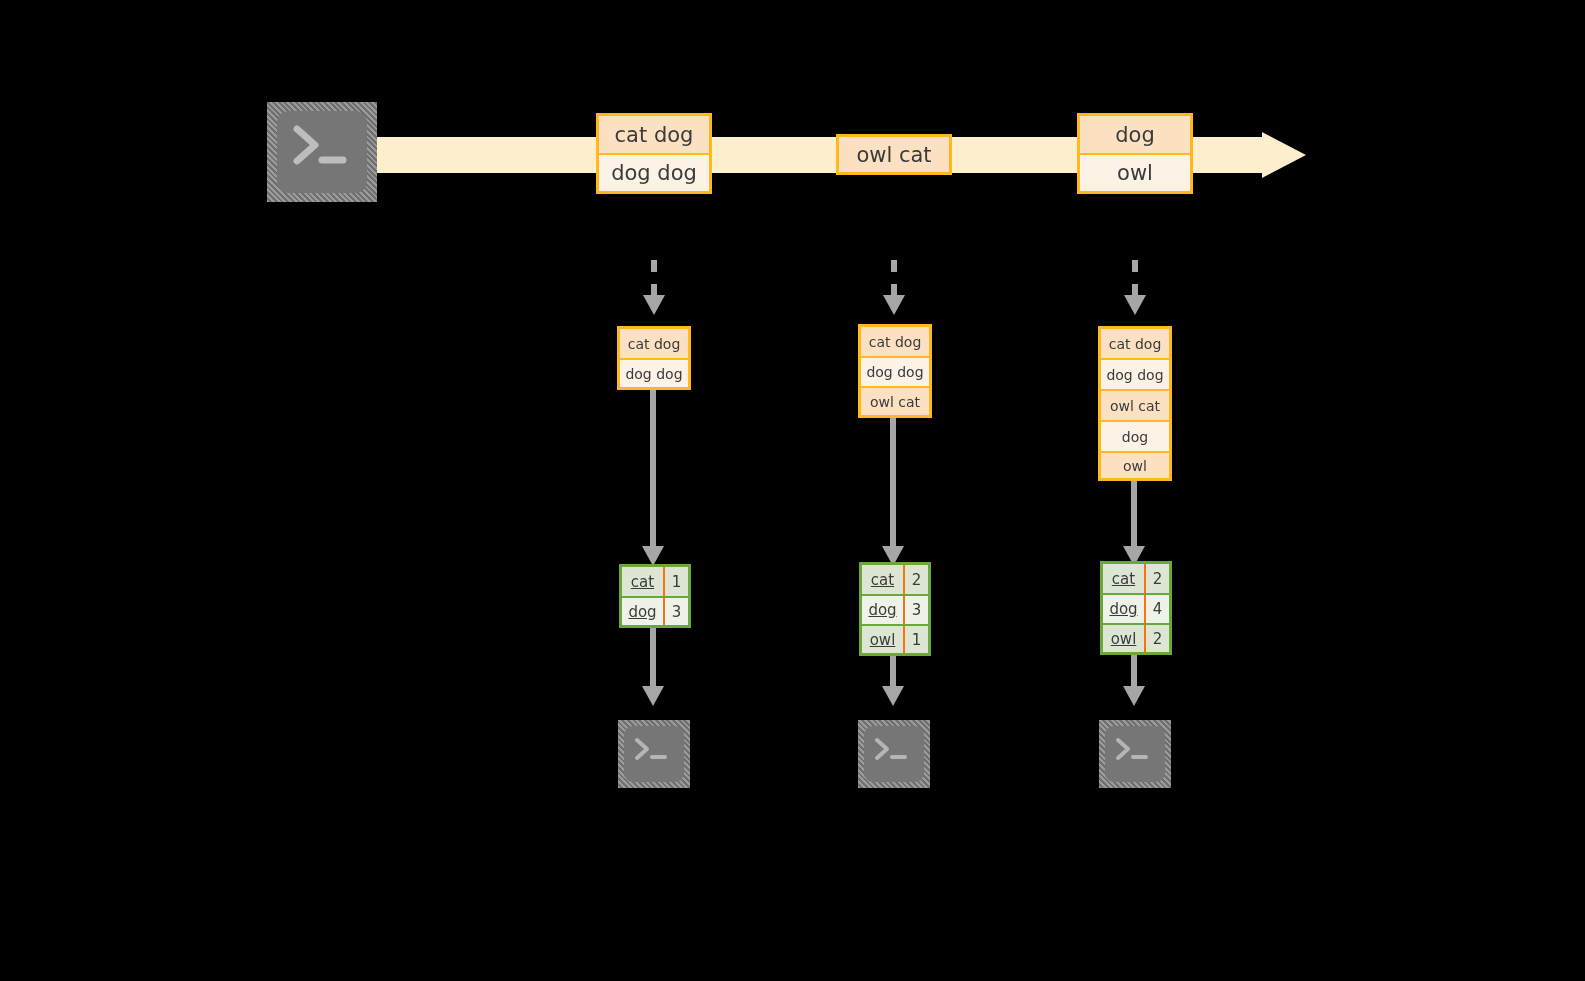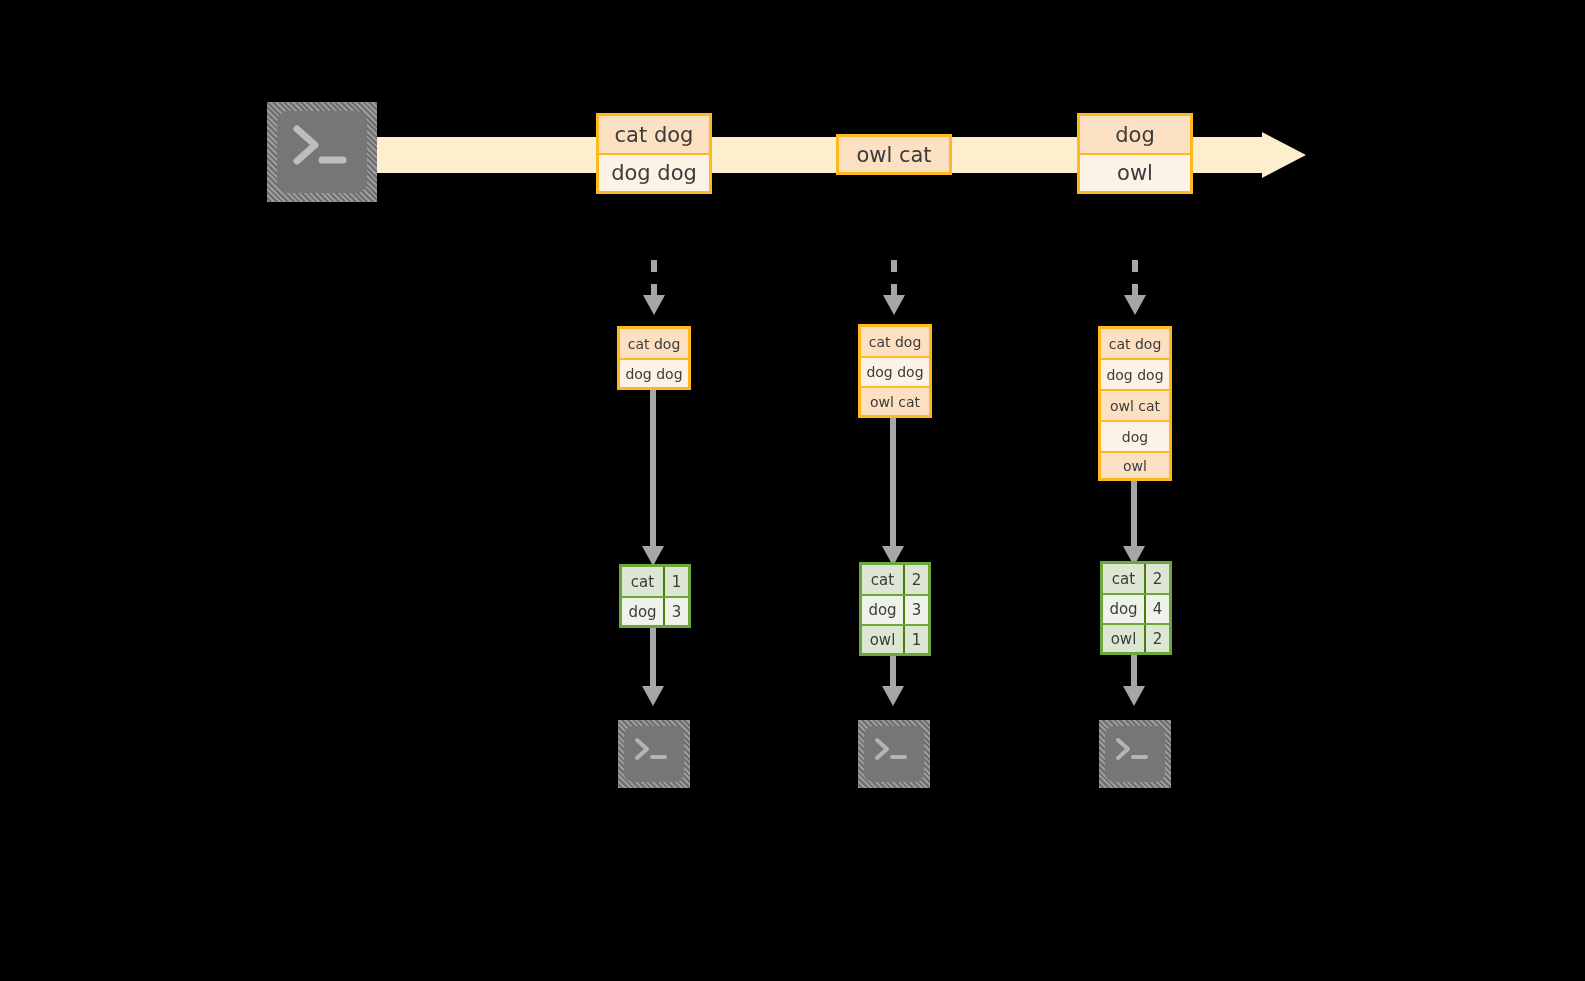--- a/index.html
+++ b/index.html
@@ -88,21 +88,21 @@
   .grow:last-child { border-bottom: none; }
   .grow.dark  { background: #dde6d2; }
   .grow.light { background: #eef2e9; }
   .gcell-k, .gcell-v {
     box-sizing: border-box;
     display: flex;
     align-items: center;
     justify-content: center;
     white-space: nowrap;
   }
-  .gcell-k { border-right: 2px solid #4d7c0f; }
+  .gcell-k { border-right: 2px solid #f97316; text-decoration: underline; }
 
   
   .gline {
     position: absolute;
     background: #a6a6a6;
   }
   .gline.dashed {
     background: none;
     border-left: 6px dashed #a6a6a6;
     width: 0;

